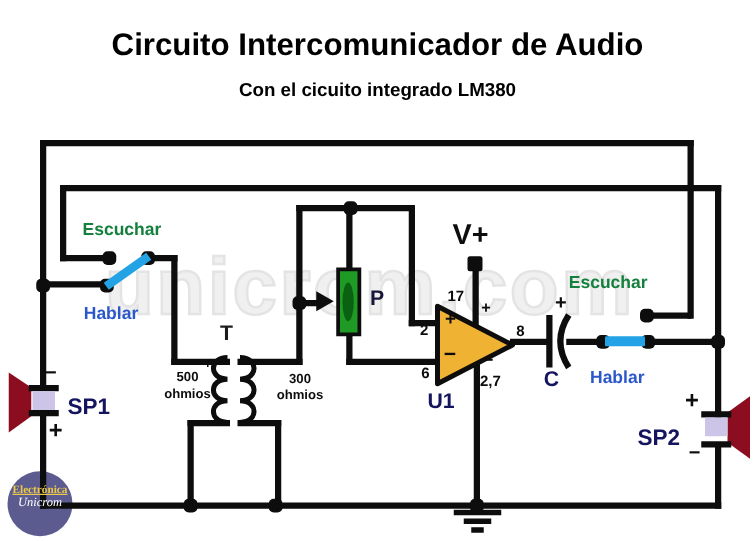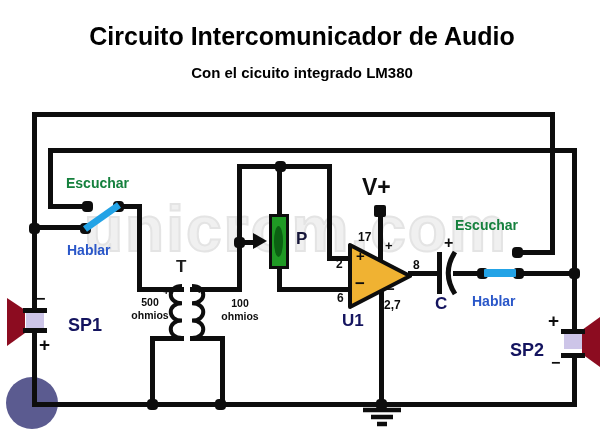--- a/index.html
+++ b/index.html
@@ -145,21 +145,21 @@
   <div class="w" style="left:561px;top:353px;width:24px;height:5px;"></div>
 
   <div class="lbl red" style="left:66px;top:175px;">Escuchar</div>
   <div class="lbl blue" style="left:67px;top:242px;">Hablar</div>
   <div class="lbl red" style="left:455px;top:217px;">Escuchar</div>
   <div class="lbl blue" style="left:472px;top:293px;">Hablar</div>
 
   <div class="lbl blk" style="left:176px;top:257px;font-size:17px;color:#1c1c1c;">T</div>
   <div class="lbl" style="left:296px;top:229px;font-size:17px;color:#17173a;">P</div>
   <div class="lbl navy" style="left:342px;top:311px;font-size:17px;">U1</div>
-  <div class="lbl navy" style="left:68px;top:315px;font-size:18px;">SP1</div>
+  <div class="lbl navy" style="left:54px;top:315px;font-size:18px;">SP1</div>
   <div class="lbl navy" style="left:510px;top:340px;font-size:18px;">SP2</div>
   <div class="lbl navy" style="left:435px;top:294px;font-size:17px;">C</div>
 
   <div class="lbl blk" style="left:362px;top:174px;font-size:23px;">V+</div>
   <div class="lbl pin" style="left:358px;top:230px;">17</div>
   <div class="lbl pin" style="left:336px;top:257px;">2</div>
   <div class="lbl pin" style="left:337px;top:291px;">6</div>
   <div class="lbl pin" style="left:413px;top:258px;">8</div>
   <div class="lbl pin" style="left:384px;top:298px;">2,7</div>
 
@@ -173,18 +173,22 @@
   <div class="lbl blk" style="left:36px;top:290px;font-size:16px;">−</div>
   <div class="lbl blk" style="left:39px;top:334px;font-size:19px;">+</div>
   <div class="lbl blk" style="left:548px;top:310px;font-size:19px;">+</div>
   <div class="lbl blk" style="left:551px;top:354px;font-size:16px;">−</div>
 
   <div class="ohm" style="left:116px;top:296px;margin-left:11px;">
     <div>500</div>
     <div>ohmios</div>
   </div>
   <div class="ohm" style="left:217px;top:297px;">
-    <div>100</div>
+    <div>300</div>
     <div>ohmios</div>
   </div>
 
+  <div class="logo-text">
+    <div class="logo-l1">Electrónica</div>
+    <div class="logo-l2">Unicrom</div>
+  </div>
 
 </div>
 
 </body></html>

